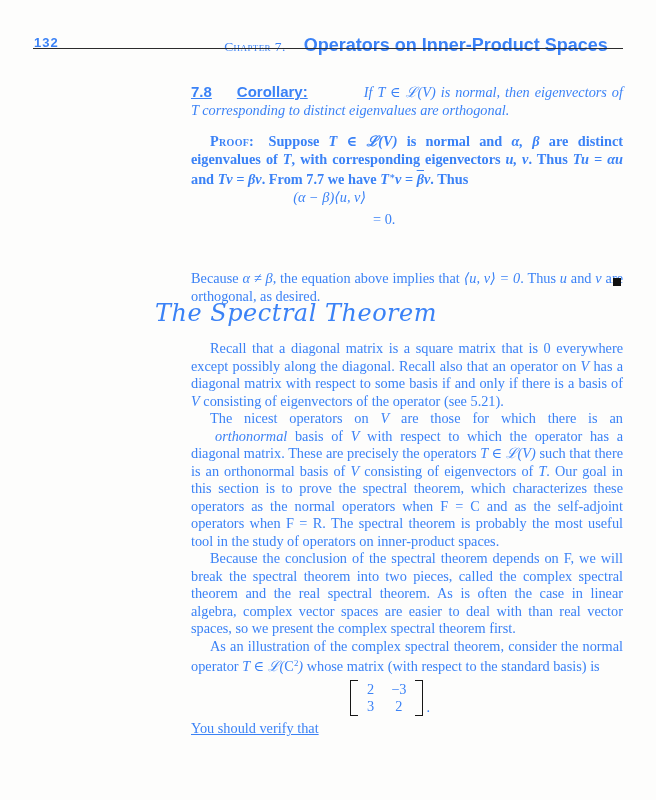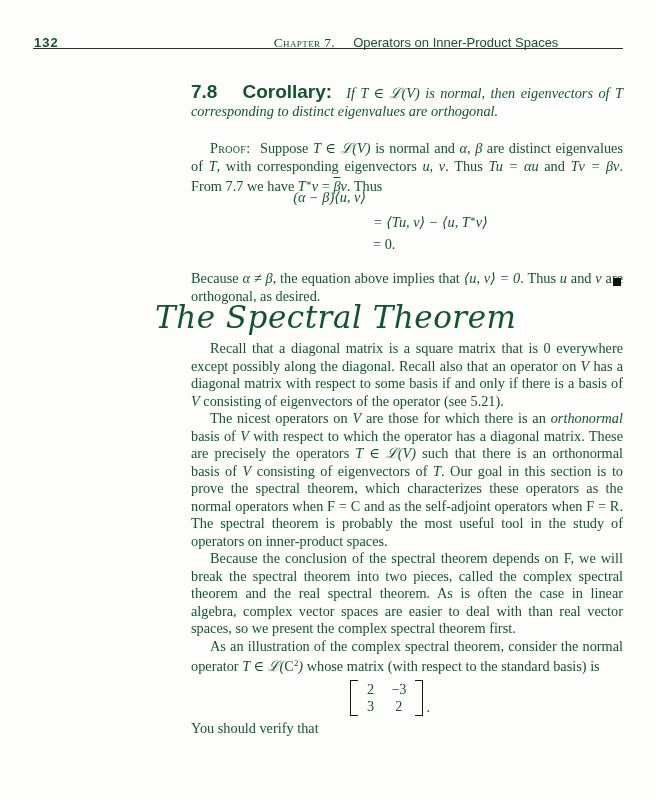--- a/index.html
+++ b/index.html
@@ -1,106 +1,106 @@
 <!DOCTYPE html>
 <html><head>
 <meta charset="utf-8">
 <style>
   html,body{margin:0;padding:0;background:#e8e8e8;}
   .page{
     position:relative;
     width:656px;height:800px;
     background:#fdfdfc;
-    color:#14532d;
+    color:#3b82f6;
     font-family:"Liberation Serif","DejaVu Serif",serif;
     overflow:hidden;
     margin:0 auto;
   }
   
   .page-number{
     position:absolute;left:34px;top:35px;
     font-family:"Liberation Sans","DejaVu Sans",sans-serif;
     font-weight:bold;font-size:13px;letter-spacing:1px;
   }
   .running-head{
     position:absolute;left:200px;top:35px;width:432px;
     text-align:center;white-space:nowrap;font-size:13.5px;
   }
   .running-head .chapter{
     font-variant:small-caps;letter-spacing:.4px;margin-right:18px;
   }
   .running-head .rh-title{
     font-family:"Liberation Sans","DejaVu Sans",sans-serif;
-    font-weight:normal;font-size:13px;
+    font-weight:bold;font-size:18px;
   }
   .head-rule{
     position:absolute;left:33px;top:48px;width:590px;height:1px;
     background:#2b2b2b;
   }
   
   .col{
     position:absolute;left:191px;width:432px;
     font-size:14.3px;line-height:17.5px;
     text-align:justify;
   }
   .col p{margin:0;}
   .block-corollary{top:69px;}
-  .block-proof{top:126px;}
+  .block-proof{top:119px;font-weight:bold;}
   .block-eqs{top:186px;}
   .block-because{top:256px;}
   .block-body{top:340px;}
   .cor-num,.cor-label{
     font-family:"Liberation Sans","DejaVu Sans",sans-serif;
-    font-weight:bold;font-size:19px;font-style:normal;
+    font-weight:bold;font-size:15px;font-style:normal;text-decoration:underline;
   }
   .cor-num{margin-right:25px;}
-  .cor-label{margin-right:14px;}
+  .cor-label{margin-right:32px;}
   .cor-body span{font-style:italic;}
   .indent{text-indent:19px;}
   
-  .r-i{font-style:italic;}
+  .r-i{font-style:italic;margin-left:24px;}
   .r-m{font-style:italic;text-align:center;}
   .r-sc{font-variant:small-caps;letter-spacing:.3px;margin-right:5px;}
   .r-bf{font-weight:normal;}
   .r-sup{font-size:62%;vertical-align:.55em;letter-spacing:0;}
   .r-ol{text-decoration:overline;}
   
   .eq-row{display:flex;line-height:22px;text-align:left;}
   .eq-lhs{display:inline-block;width:175px;text-align:right;white-space:pre;}
   .eq-rhs{display:inline-block;padding-left:7px;white-space:pre;}
   
   .qed{
     position:absolute;left:613px;top:278px;width:8px;height:8px;
     background:#111;
   }
   
   .section-heading{
     position:absolute;left:155px;top:299px;
     font-family:"DejaVu Serif","Liberation Serif",serif;
-    font-style:italic;font-size:31px;letter-spacing:.5px;
+    font-style:italic;font-size:24px;letter-spacing:.5px;
     white-space:nowrap;
   }
   
   .display{
     display:flex;justify-content:center;align-items:center;
     padding-right:34px;margin:3px 0 2px 0;height:40px;
     text-indent:0;text-align:center;
   }
   .mtx{display:flex;align-items:stretch;height:36px;}
   .brk{width:7px;}
   .brk.l{border:1.6px solid #161616;border-right:none;}
   .brk.r{border:1.6px solid #161616;border-left:none;}
   .mtx-cells{
     display:grid;grid-template-columns:auto auto;
     column-gap:17px;align-content:center;
     padding:0 9px;font-size:14.3px;line-height:17px;
   }
   .mtx-cells span{text-align:center;}
   .mtx-period{align-self:flex-end;margin-left:3px;margin-bottom:2px;}
-  .closing{text-indent:0;}
+  .closing{text-indent:0;text-decoration:underline;}
 </style>
 </head>
 <body>
 
 <div class="page">
 
   <div class="page-number">132</div>
 
   <div class="running-head">
     <span class="chapter">Chapter 7.</span><span class="rh-title">Operators on Inner-Product Spaces</span>
@@ -111,21 +111,20 @@
   <p class="col block-corollary"><span class="cor-num">7.8</span><span class="cor-label">Corollary:</span><span class="cor-body"><span class="r-i">If T ∈ ℒ(V) is normal, then eigenvectors of T corresponding to distinct eigenvalues are orthogonal.</span></span></p>
 
   <p class="col block-proof indent"><span class="r-sc">Proof:</span><span> Suppose </span><span class="r-m">T ∈ ℒ(V)</span><span> is normal and </span><span class="r-m">α, β</span><span> are distinct eigenvalues of </span><span class="r-m">T</span><span>, with corresponding eigenvectors </span><span class="r-m">u, v</span><span>. Thus </span><span class="r-m">Tu = αu</span><span> and </span><span class="r-m">Tv = βv</span><span>. From 7.7 we have </span><span class="r-m">T</span><span class="r-sup">∗</span><span class="r-m">v</span><span> = </span><span class="r-m r-ol">β</span><span class="r-m">v</span><span>. Thus</span></p>
 
   <div class="col block-eqs">
     <div class="eq-row">
       <span class="eq-lhs"><span class="r-m">(α − β)⟨u, v⟩</span></span>
     </div>
     <div class="eq-row">
       <span class="eq-lhs"></span>
-        <span class="eq-rhs"><span class="r-m">= ⟨Tu, v⟩ − ⟨u, T</span><span class="r-sup">∗</span><span class="r-m">v⟩</span></span>
     </div>
     <div class="eq-row">
       <span class="eq-lhs"></span>
         <span class="eq-rhs"><span>= 0.</span></span>
     </div>
   </div>
 
   <p class="col block-because"><span>Because </span><span class="r-m">α ≠ β</span><span>, the equation above implies that </span><span class="r-m">⟨u, v⟩ = 0</span><span>. Thus </span><span class="r-m">u</span><span> and </span><span class="r-m">v</span><span> are orthogonal, as desired.</span></p>
 
   <span class="qed"></span>

